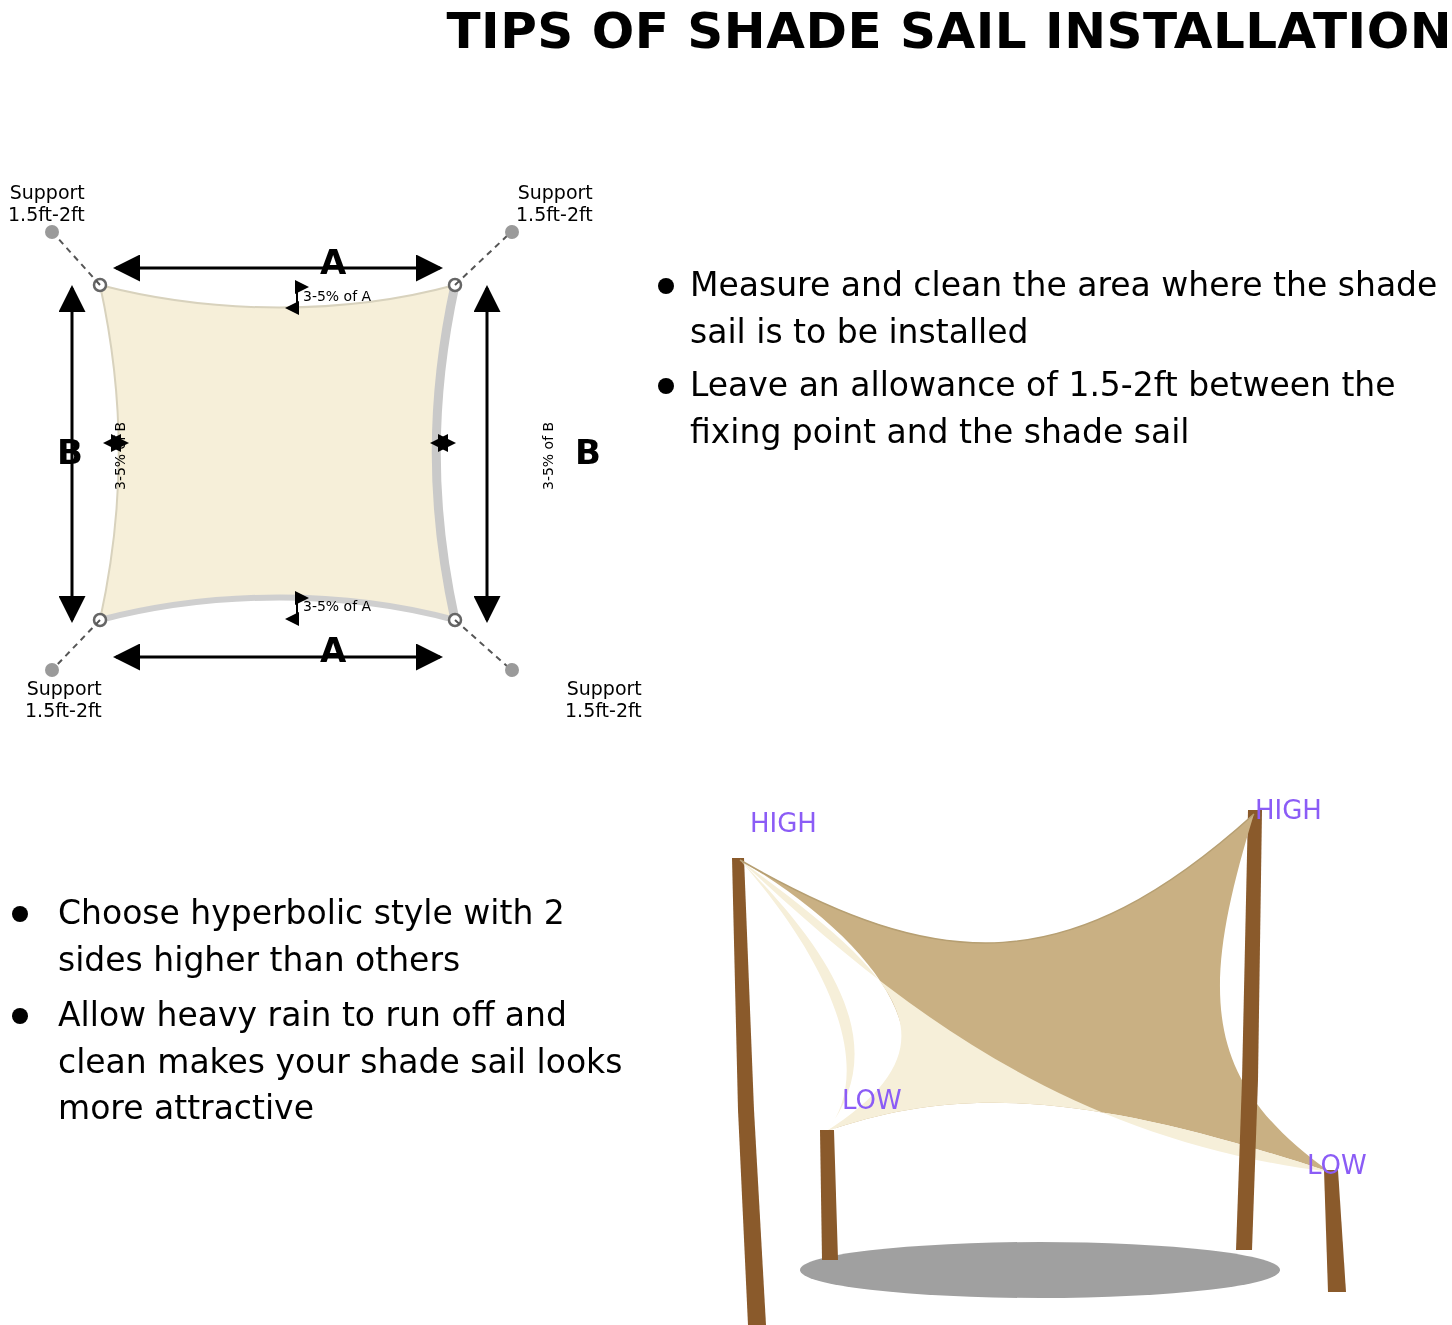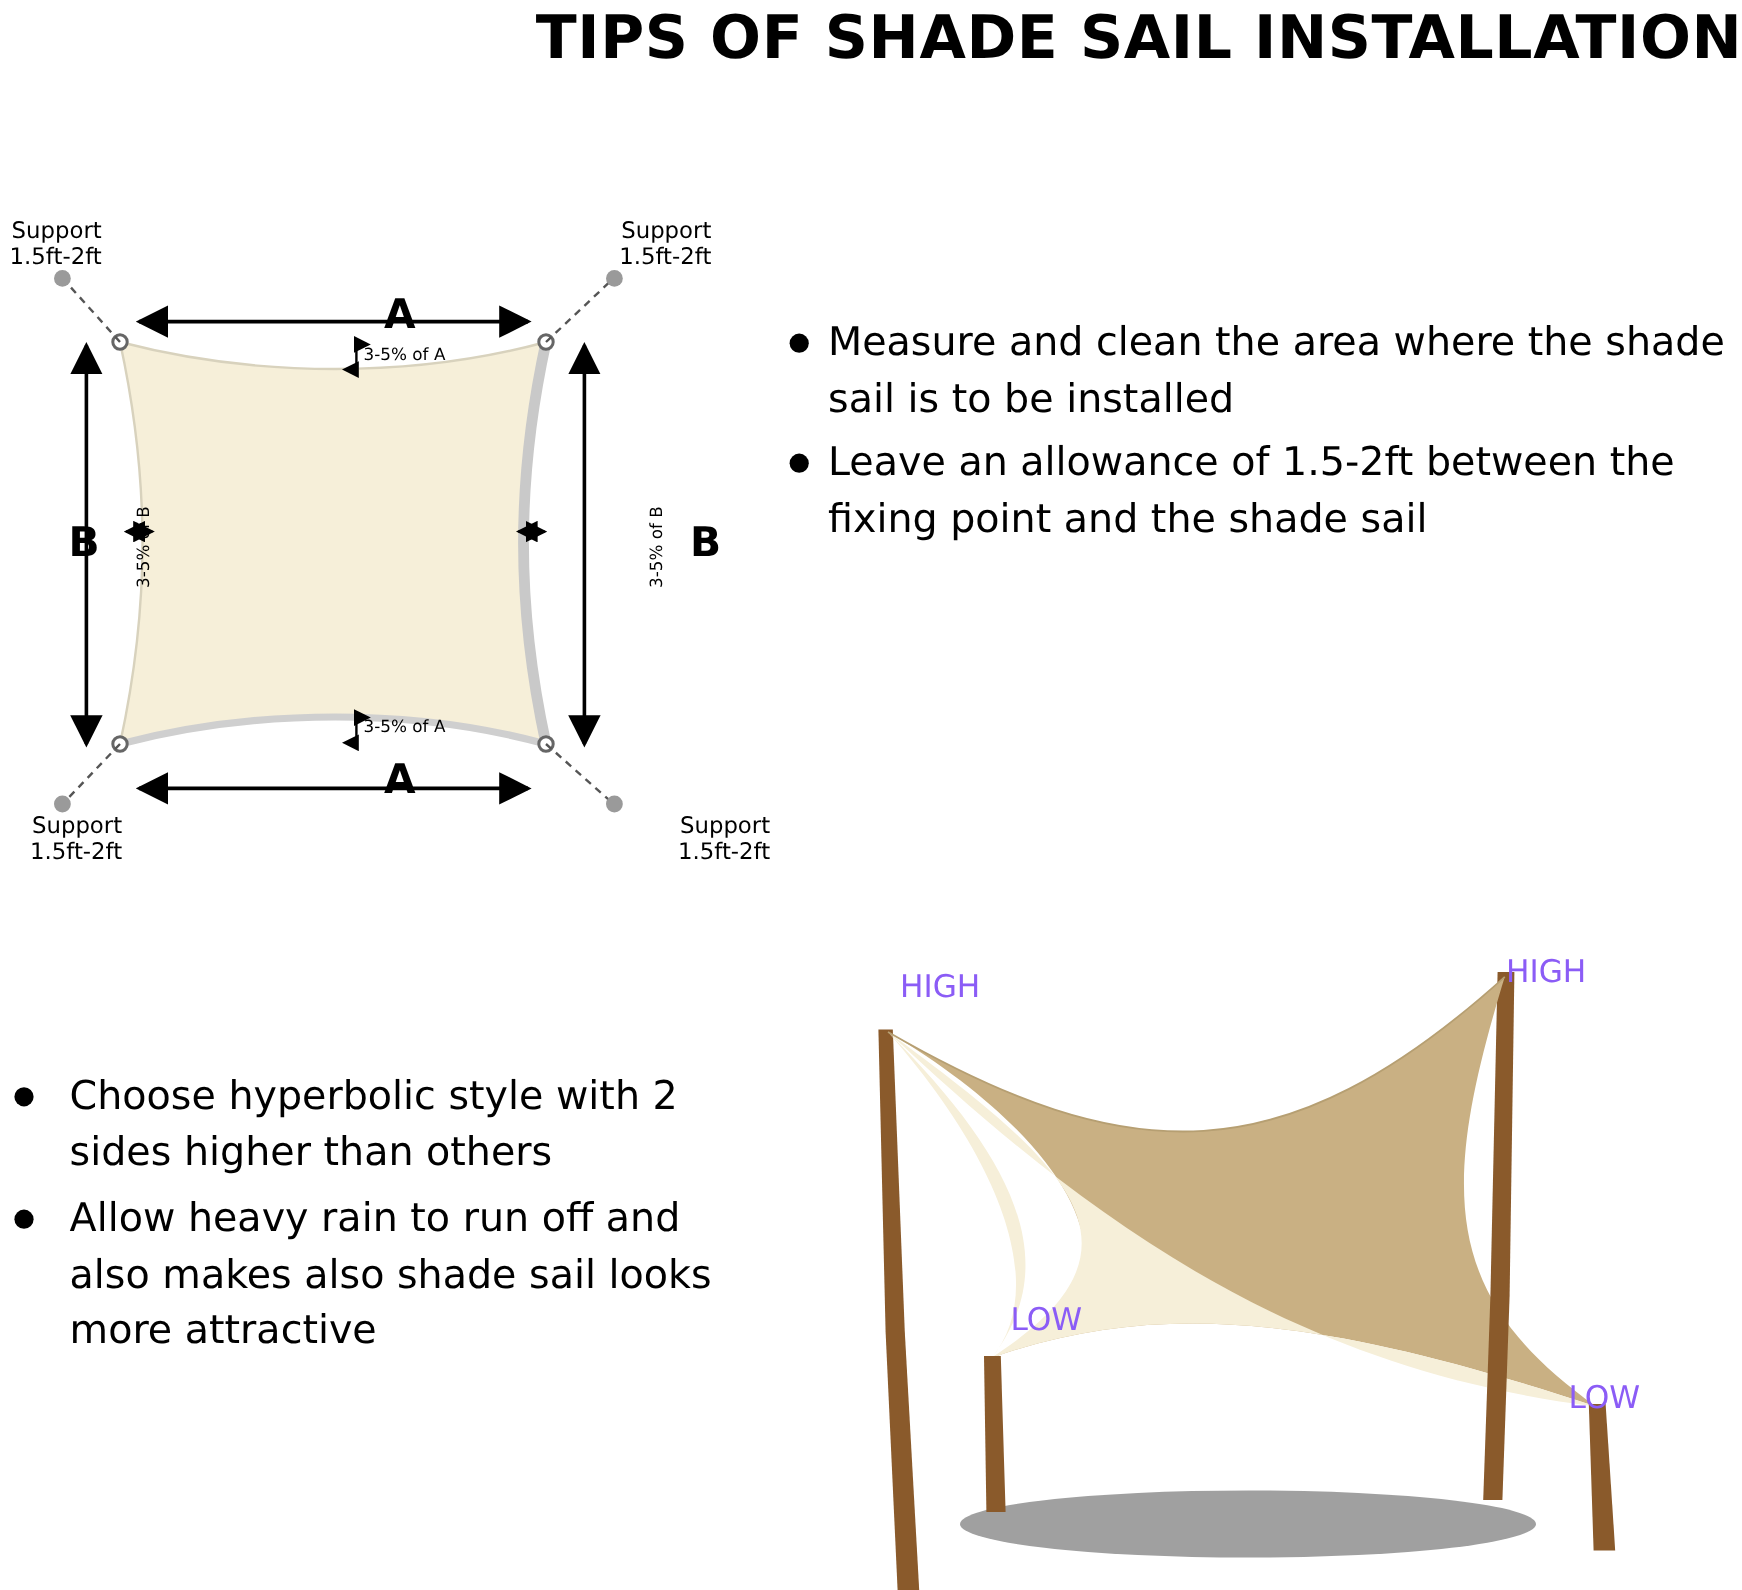--- a/index.html
+++ b/index.html
@@ -220,21 +220,21 @@
   <div class="pct vert" style="left:540px; top:330px;">3-5% of B</div>
 </div>
 
 <ul class="bullets" id="bullets-right">
   <li>Measure and clean the area where the shade sail is to be installed</li>
   <li>Leave an allowance of 1.5-2ft between the fixing point and the shade sail</li>
 </ul>
 
 <ul class="bullets" id="bullets-bottom">
   <li>Choose hyperbolic style with 2 sides higher than others</li>
-  <li>Allow heavy rain to run off and also makes also shade sail looks more attractive</li>
+  <li>Allow heavy rain to run off and clean makes your shade sail looks more attractive</li>
 </ul>
 
 <div id="sail-illustration">
   <svg width="812" height="545" viewBox="0 0 812 545" xmlns="http://www.w3.org/2000/svg">
 
     <ellipse cx="400" cy="490" rx="240" ry="28" fill="#8f8f8f" opacity="0.85"></ellipse>
 
     <path d="M 92 78 L 104 78 L 114 330 L 98 330 Z" fill="#8a5a2b"></path>
     <path d="M 608 30 L 622 30 L 618 300 L 602 300 Z" fill="#8a5a2b"></path>
 

